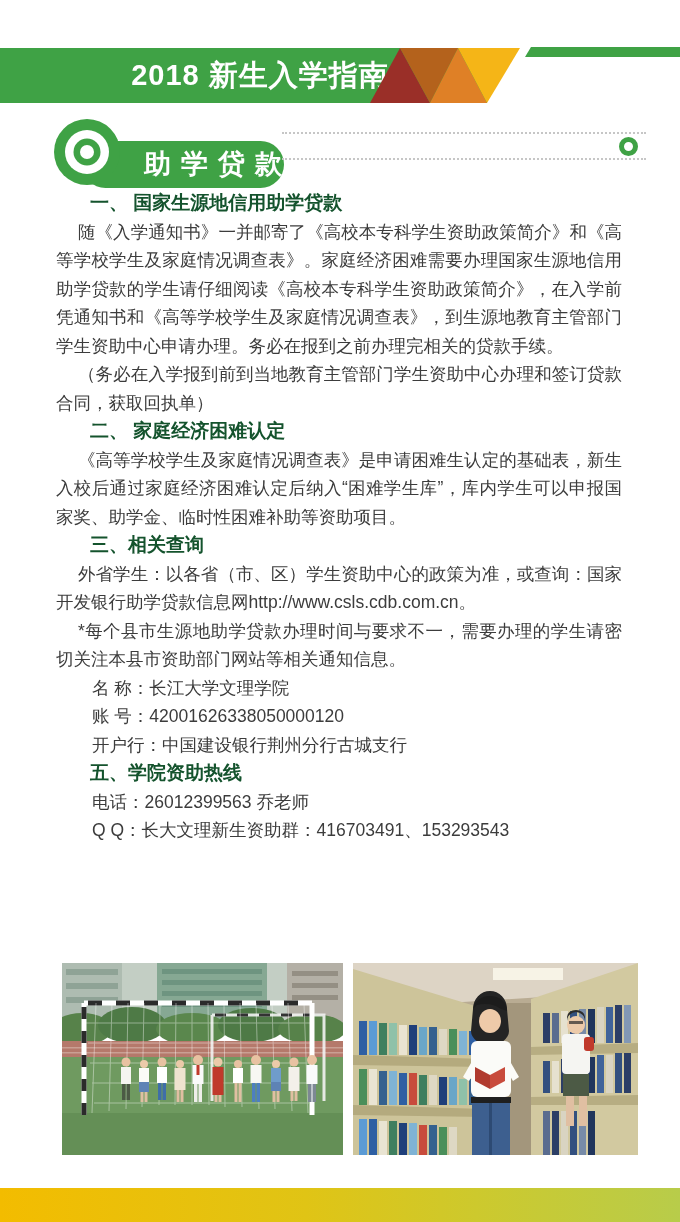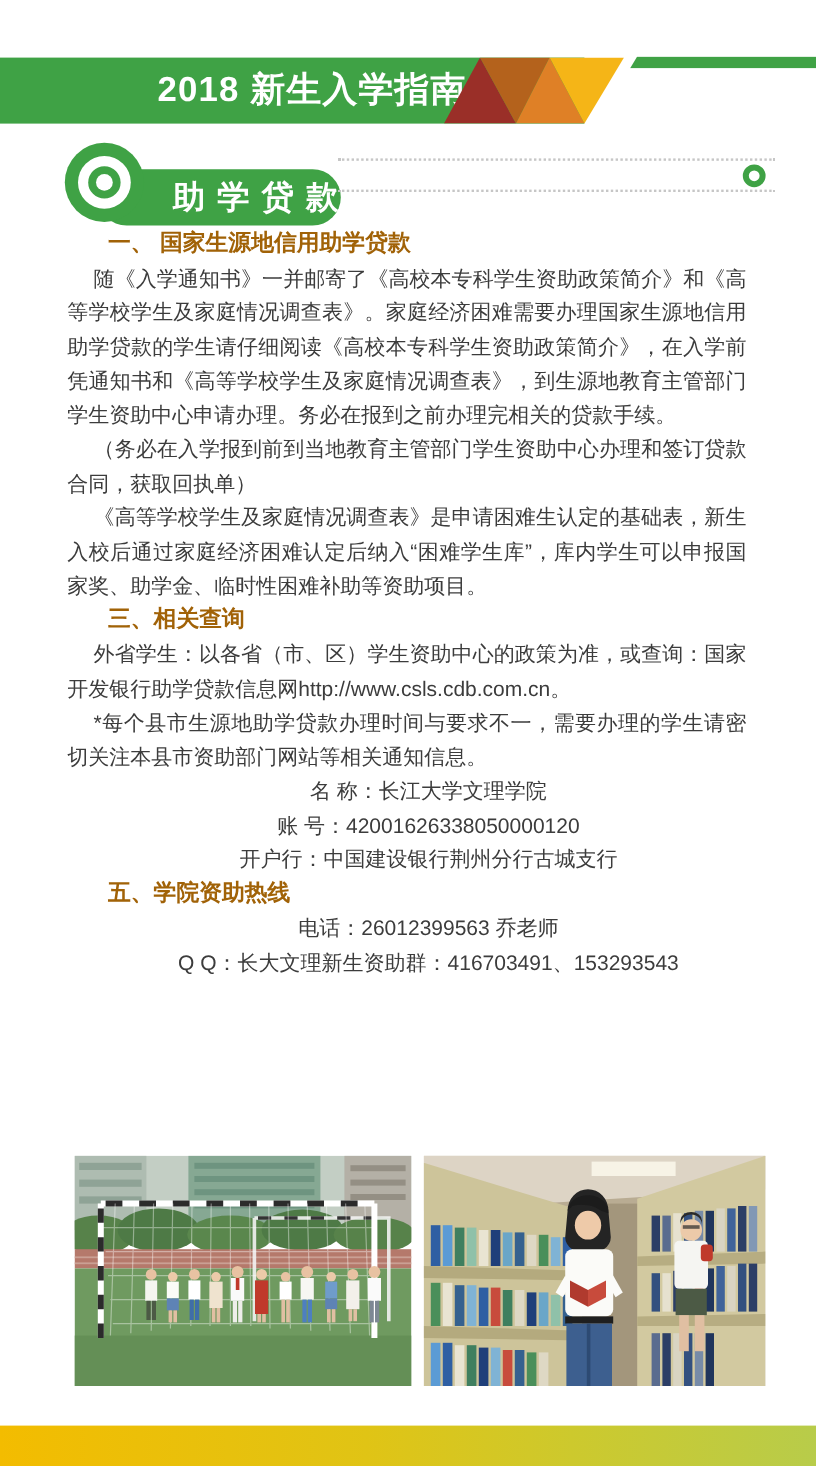--- a/index.html
+++ b/index.html
@@ -34,26 +34,26 @@
   .end-ring{
     position:absolute;left:619px;top:137px;width:19px;height:19px;box-sizing:border-box;
     border:5px solid #3fa245;border-radius:50%;background:#ffffff;
   }
   
   .content{
     position:absolute;left:56px;top:189px;width:566px;
     font-size:17.5px;line-height:28.5px;color:#3c3c3c;text-align:justify;
   }
   .content h3{
-    margin:0 0 0 34px;font-size:19px;line-height:28.5px;font-weight:bold;color:#a16207;
+    margin:0 0 0 34px;font-size:19px;line-height:28.5px;font-weight:bold;color:#14532d;
     text-align:left;
   }
   .content p{margin:0;}
   .para{text-indent:22px;}
-  .info{margin-left:36px !important;text-align:center;}
+  .info{margin-left:36px !important;text-align:left;}
   
   .photo{position:absolute;top:963px;height:192px;overflow:hidden;}
   .photo-left{left:62px;width:281px;}
   .photo-right{left:353px;width:285px;}
   .photo svg{display:block;}
   
   .bottom-bar{
     position:absolute;left:0;top:1188px;width:680px;height:34px;
     background:linear-gradient(90deg,#f3bc00 0%,#e0c415 45%,#cdc92d 70%,#b8cc4a 100%);
   }
@@ -89,20 +89,21 @@
 
   <div class="content">
 
     <section>
       <h3>一、 国家生源地信用助学贷款</h3>
       <p class="para">随《入学通知书》一并邮寄了《高校本专科学生资助政策简介》和《高等学校学生及家庭情况调查表》。家庭经济困难需要办理国家生源地信用助学贷款的学生请仔细阅读《高校本专科学生资助政策简介》，在入学前凭通知书和《高等学校学生及家庭情况调查表》，到生源地教育主管部门学生资助中心申请办理。务必在报到之前办理完相关的贷款手续。</p>
       <p class="para">（务必在入学报到前到当地教育主管部门学生资助中心办理和签订贷款合同，获取回执单）</p>
     </section>
 
     <section>
+      <h3>二、 家庭经济困难认定</h3>
       <p class="para">《高等学校学生及家庭情况调查表》是申请困难生认定的基础表，新生入校后通过家庭经济困难认定后纳入“困难学生库”，库内学生可以申报国家奖、助学金、临时性困难补助等资助项目。</p>
     </section>
 
     <section>
       <h3>三、相关查询</h3>
       <p class="para">外省学生：以各省（市、区）学生资助中心的政策为准，或查询：国家开发银行助学贷款信息网http://www.csls.cdb.com.cn。</p>
       <p class="para">*每个县市生源地助学贷款办理时间与要求不一，需要办理的学生请密切关注本县市资助部门网站等相关通知信息。</p>
     </section>
 
     <section>

